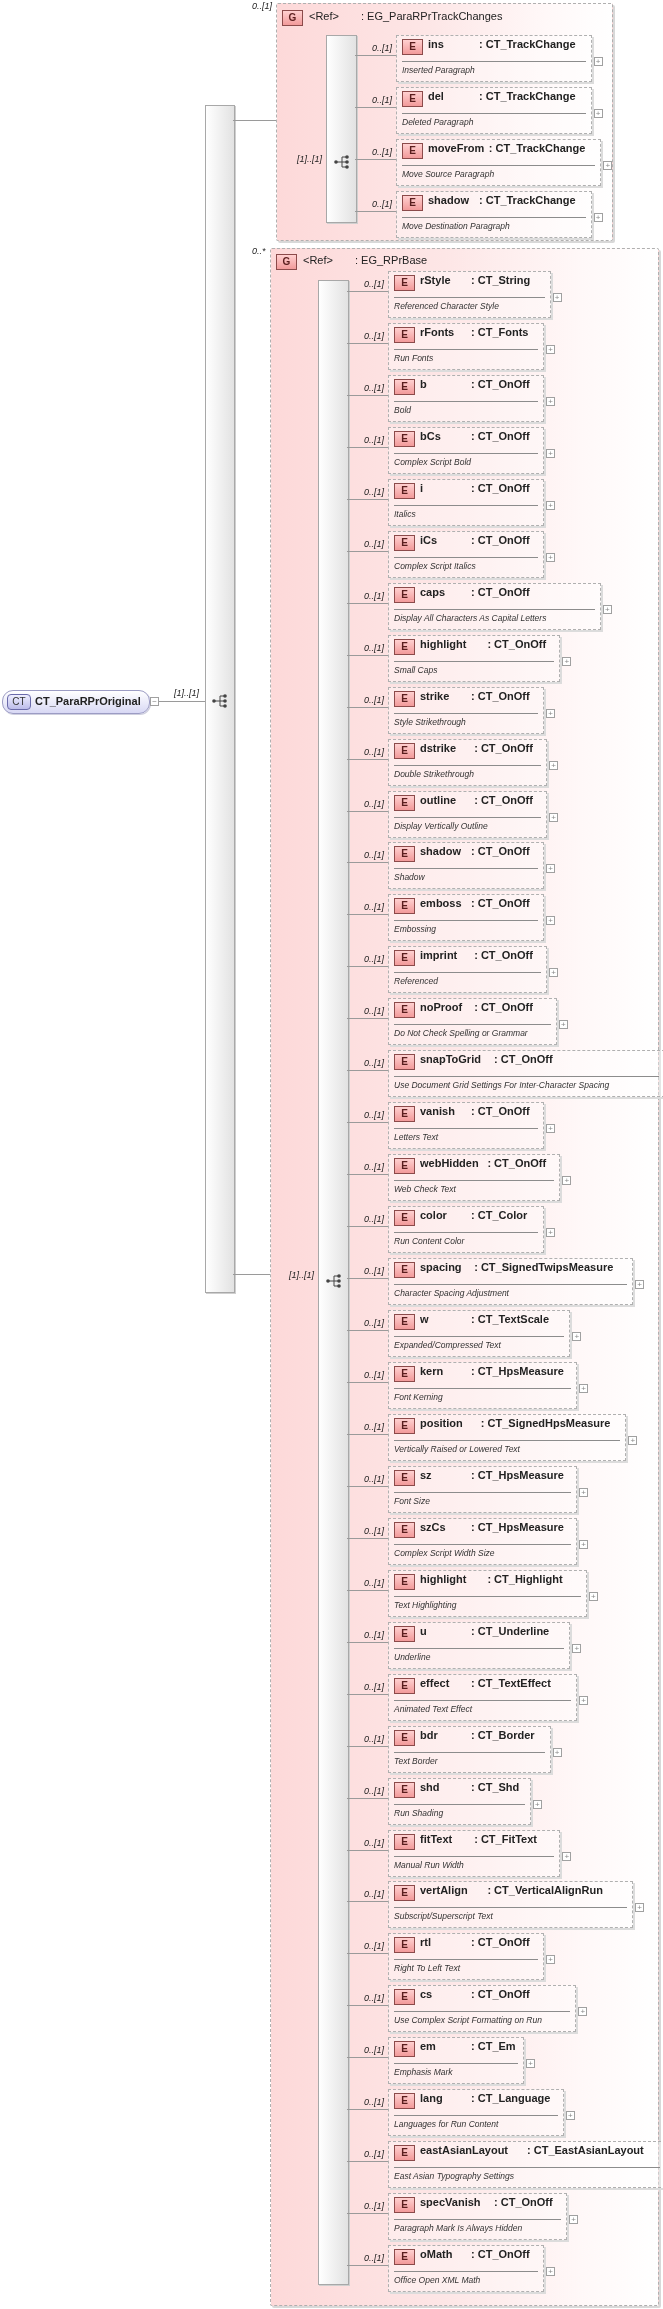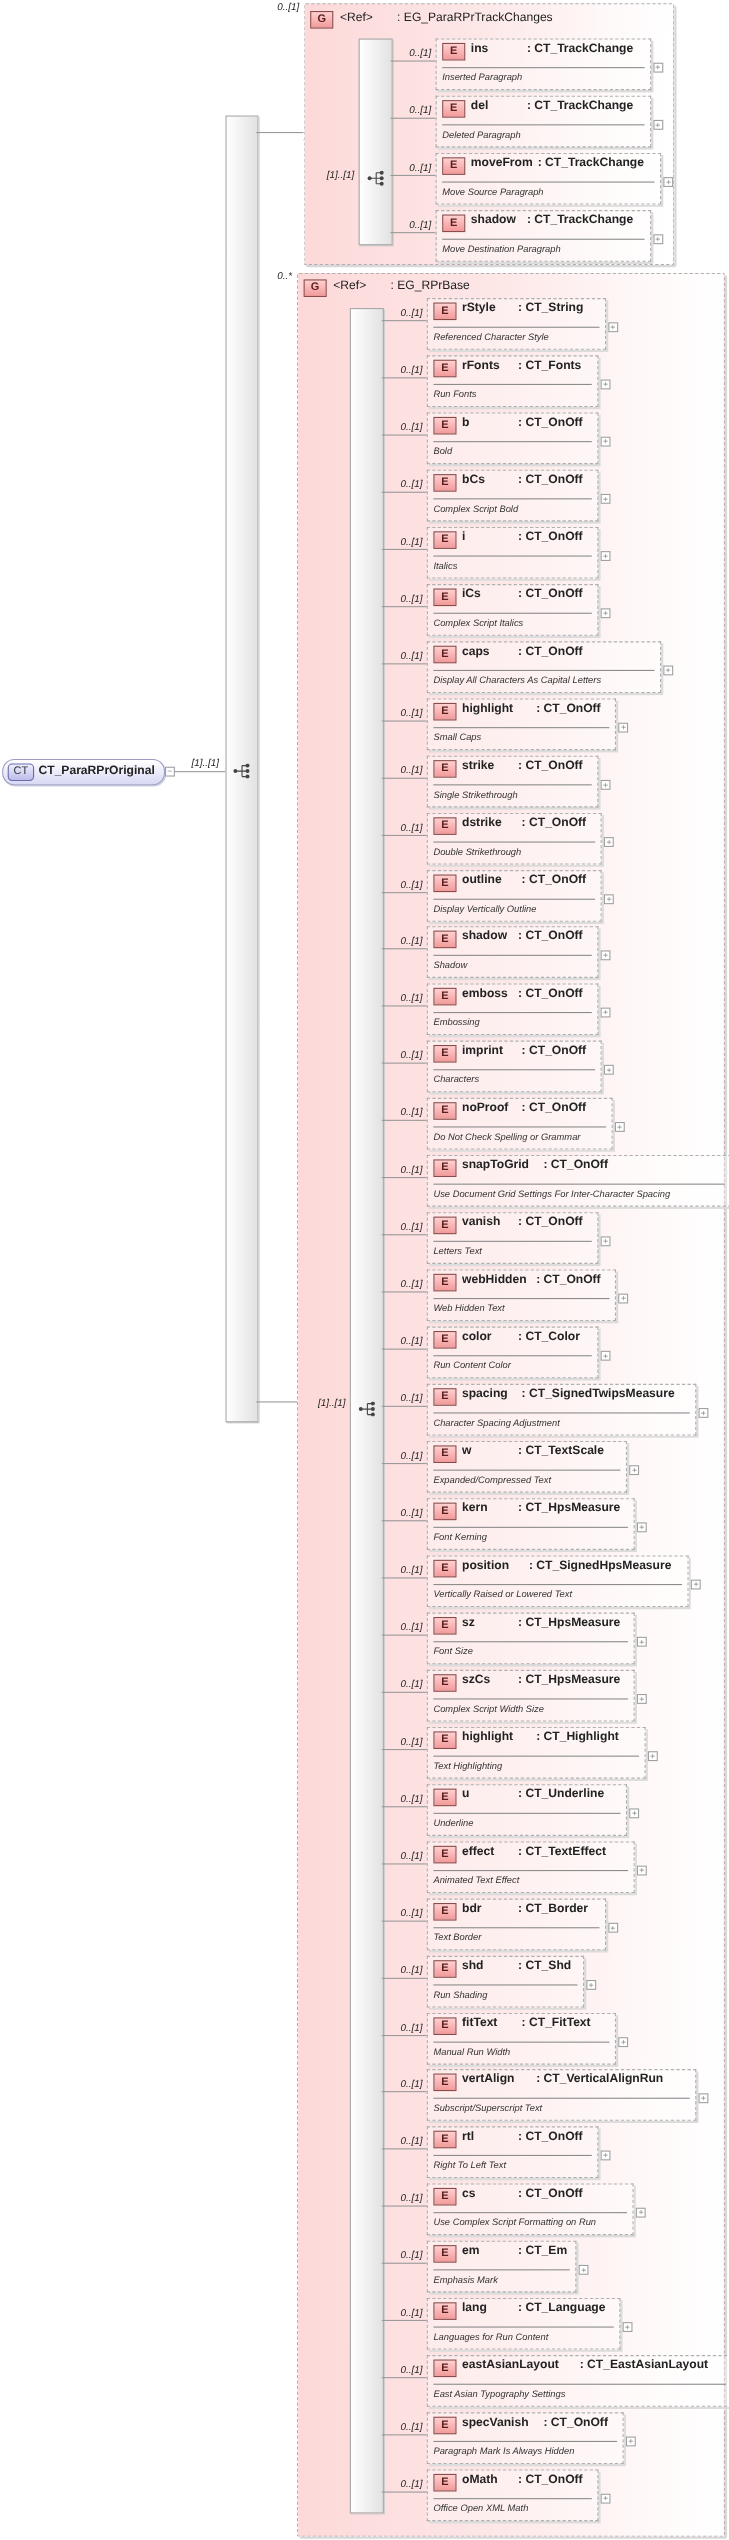--- a/index.html
+++ b/index.html
@@ -223,21 +223,21 @@
       <span class="el-doc">Small Caps</span>
     </div>
     <div class="expand" style="left: 562.4px; top: 656.65px;">+</div>
     <div class="hline" style="left: 347px; top: 706.6px; width: 41px;"></div>
     <div class="card-label" style="left: 364px; top: 694.6px;">0..[1]</div>
     <div class="el-box" style="left: 388px; top: 686.6px; width: 154px;">
       <span class="e-icon" style="left:5px;top:3px;">E</span>
       <span class="el-name">strike</span>
       <span class="el-type" style="left:82px">: CT_OnOff</span>
       <span class="el-sep"></span>
-      <span class="el-doc">Single Strikethrough</span>
+      <span class="el-doc">Style Strikethrough</span>
     </div>
     <div class="expand" style="left: 546px; top: 708.6px;">+</div>
     <div class="hline" style="left: 347px; top: 758.55px; width: 41px;"></div>
     <div class="card-label" style="left: 364px; top: 746.55px;">0..[1]</div>
     <div class="el-box" style="left: 388px; top: 738.55px; width: 157.2px;">
       <span class="e-icon" style="left:5px;top:3px;">E</span>
       <span class="el-name">dstrike</span>
       <span class="el-type" style="left:85.19999999999999px">: CT_OnOff</span>
       <span class="el-sep"></span>
       <span class="el-doc">Double Strikethrough</span>
@@ -273,21 +273,21 @@
       <span class="el-doc">Embossing</span>
     </div>
     <div class="expand" style="left: 546px; top: 916.4px;">+</div>
     <div class="hline" style="left: 347px; top: 966.35px; width: 41px;"></div>
     <div class="card-label" style="left: 364px; top: 954.35px;">0..[1]</div>
     <div class="el-box" style="left: 388px; top: 946.35px; width: 157.2px;">
       <span class="e-icon" style="left:5px;top:3px;">E</span>
       <span class="el-name">imprint</span>
       <span class="el-type" style="left:85.19999999999999px">: CT_OnOff</span>
       <span class="el-sep"></span>
-      <span class="el-doc">Characters</span>
+      <span class="el-doc">Referenced</span>
     </div>
     <div class="expand" style="left: 549.2px; top: 968.35px;">+</div>
     <div class="hline" style="left: 347px; top: 1018.3px; width: 41px;"></div>
     <div class="card-label" style="left: 364px; top: 1006.3px;">0..[1]</div>
     <div class="el-box" style="left: 388px; top: 998.3px; width: 166.8px;">
       <span class="e-icon" style="left:5px;top:3px;">E</span>
       <span class="el-name">noProof</span>
       <span class="el-type" style="left:85.19999999999999px">: CT_OnOff</span>
       <span class="el-sep"></span>
       <span class="el-doc">Do Not Check Spelling or Grammar</span>
@@ -312,21 +312,21 @@
       <span class="el-doc">Letters Text</span>
     </div>
     <div class="expand" style="left: 546px; top: 1124.2px;">+</div>
     <div class="hline" style="left: 347px; top: 1174.15px; width: 41px;"></div>
     <div class="card-label" style="left: 364px; top: 1162.15px;">0..[1]</div>
     <div class="el-box" style="left: 388px; top: 1154.15px; width: 170.4px;">
       <span class="e-icon" style="left:5px;top:3px;">E</span>
       <span class="el-name">webHidden</span>
       <span class="el-type" style="left:98.4px">: CT_OnOff</span>
       <span class="el-sep"></span>
-      <span class="el-doc">Web Hidden Text</span>
+      <span class="el-doc">Web Check Text</span>
     </div>
     <div class="expand" style="left: 562.4px; top: 1176.15px;">+</div>
     <div class="hline" style="left: 347px; top: 1226.1px; width: 41px;"></div>
     <div class="card-label" style="left: 364px; top: 1214.1px;">0..[1]</div>
     <div class="el-box" style="left: 388px; top: 1206.1px; width: 154px;">
       <span class="e-icon" style="left:5px;top:3px;">E</span>
       <span class="el-name">color</span>
       <span class="el-type" style="left:82px">: CT_Color</span>
       <span class="el-sep"></span>
       <span class="el-doc">Run Content Color</span>

